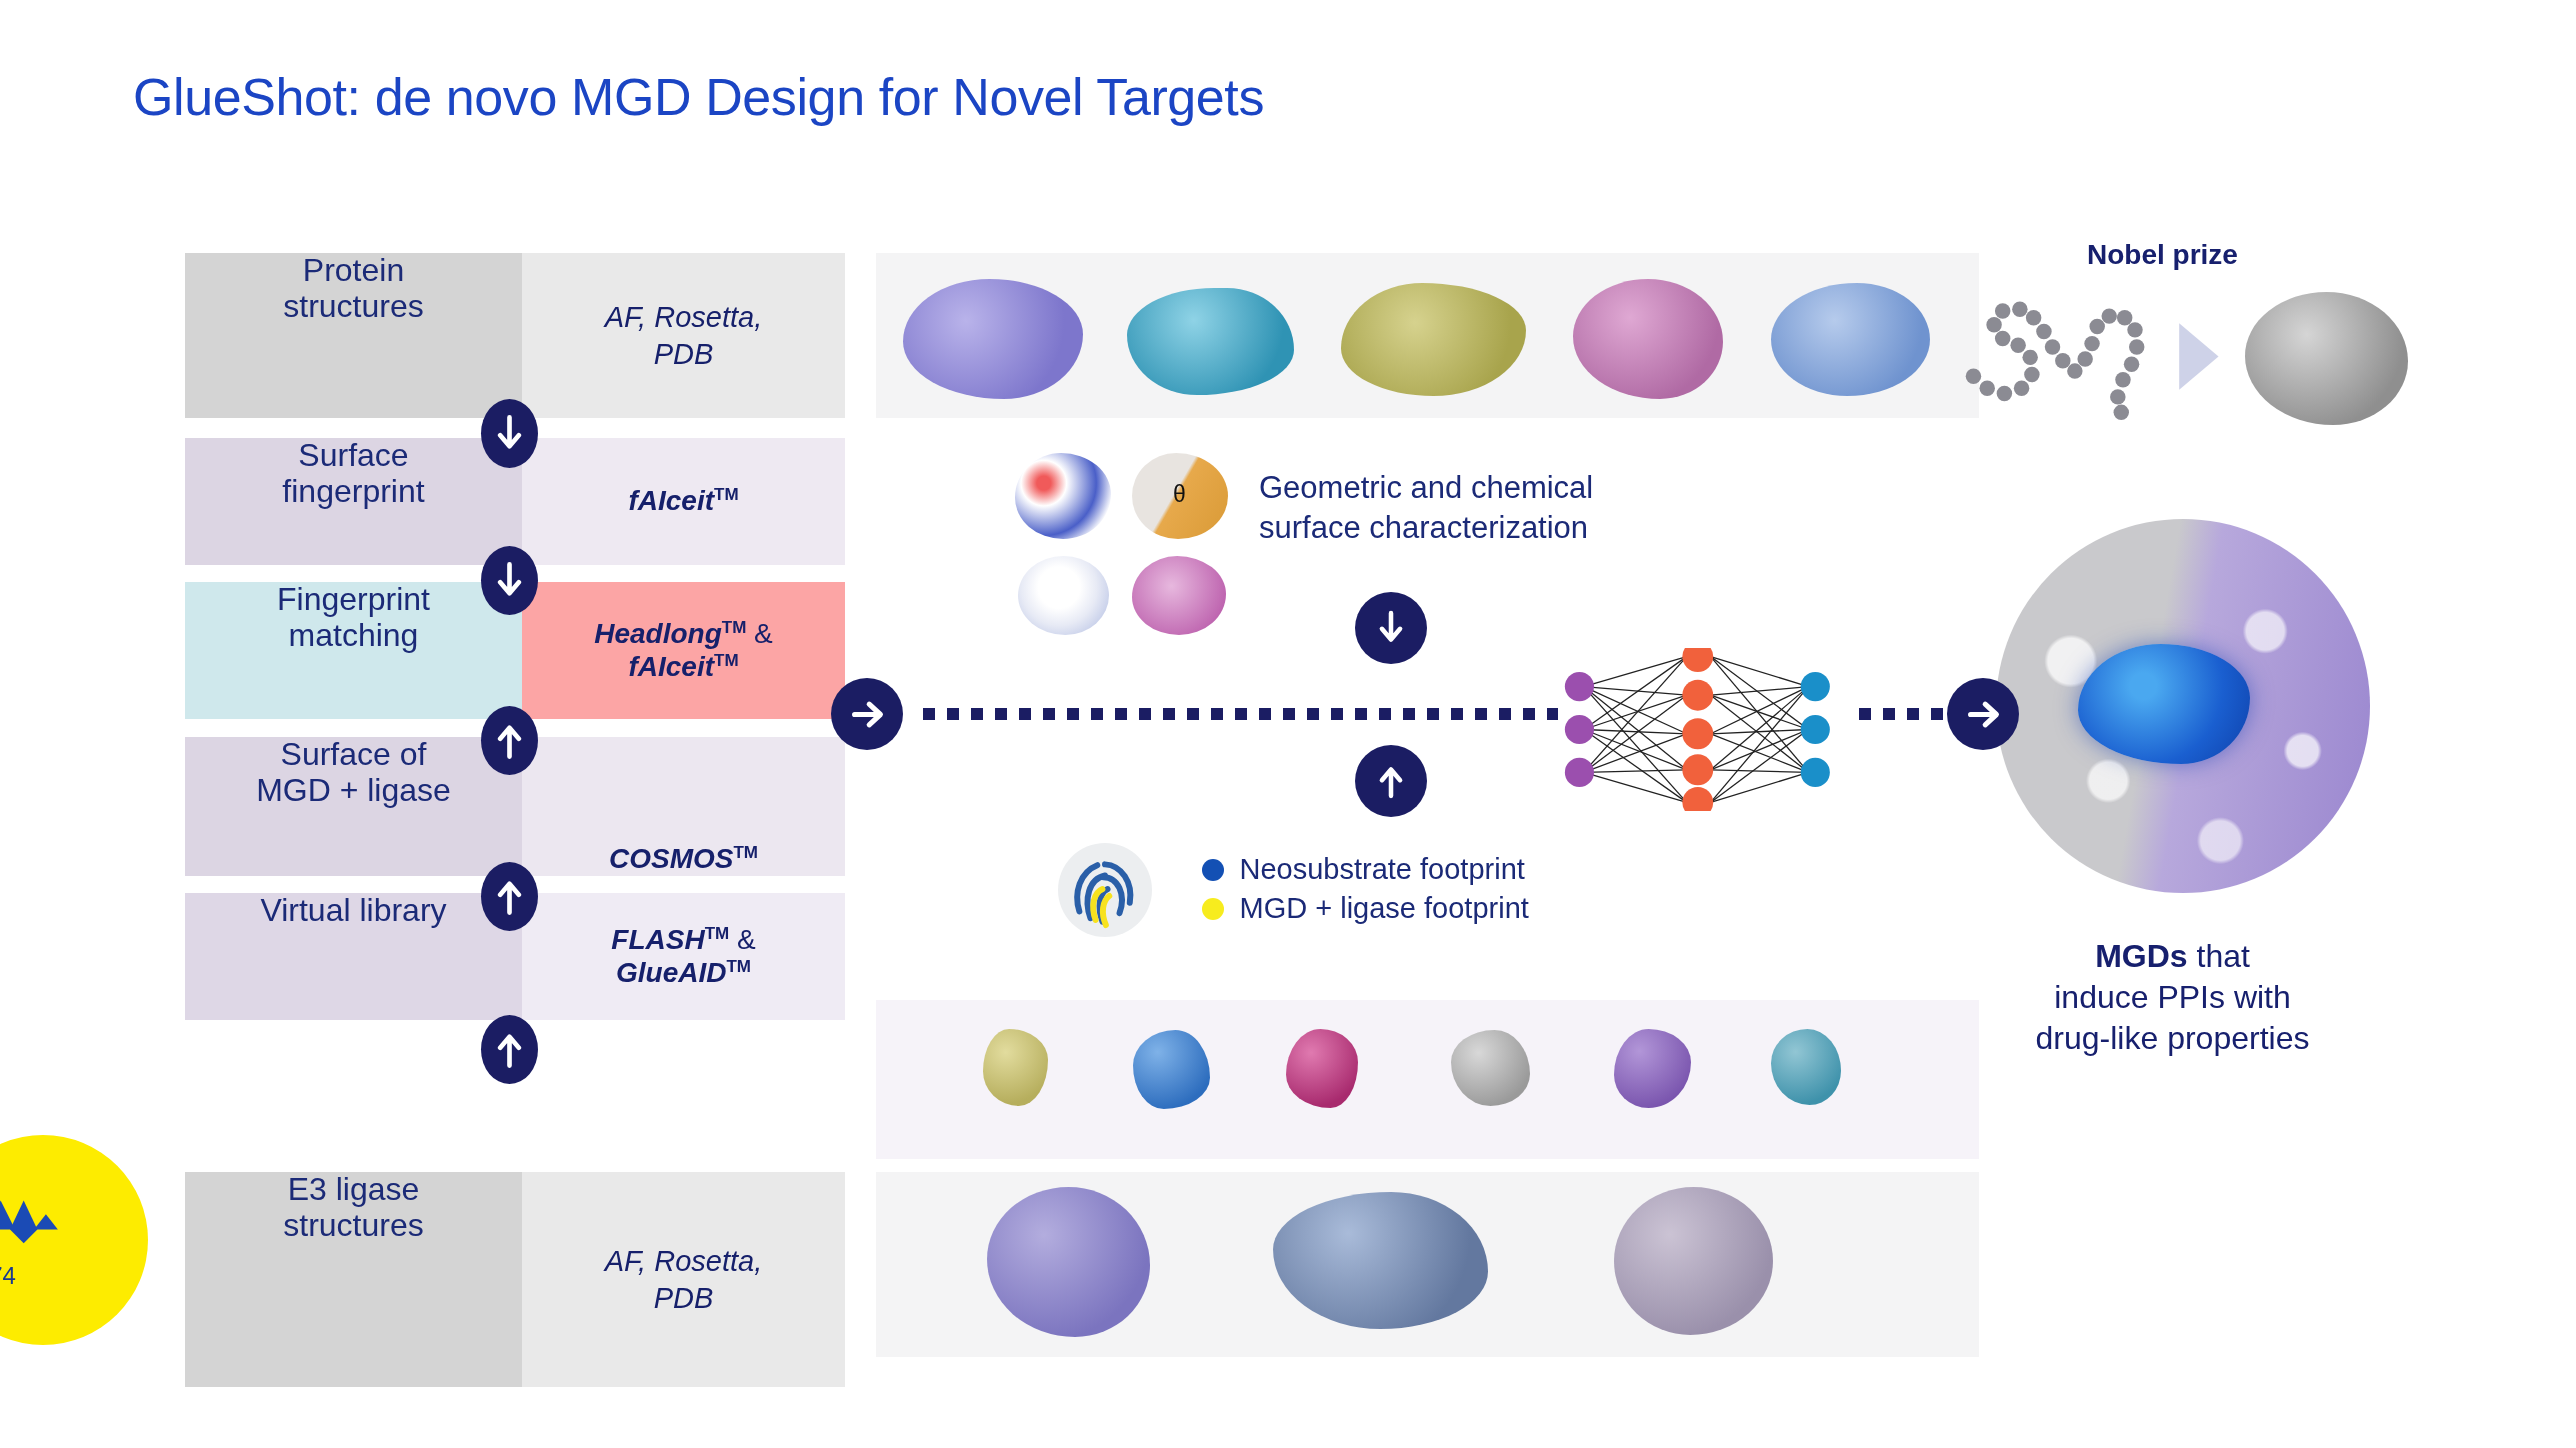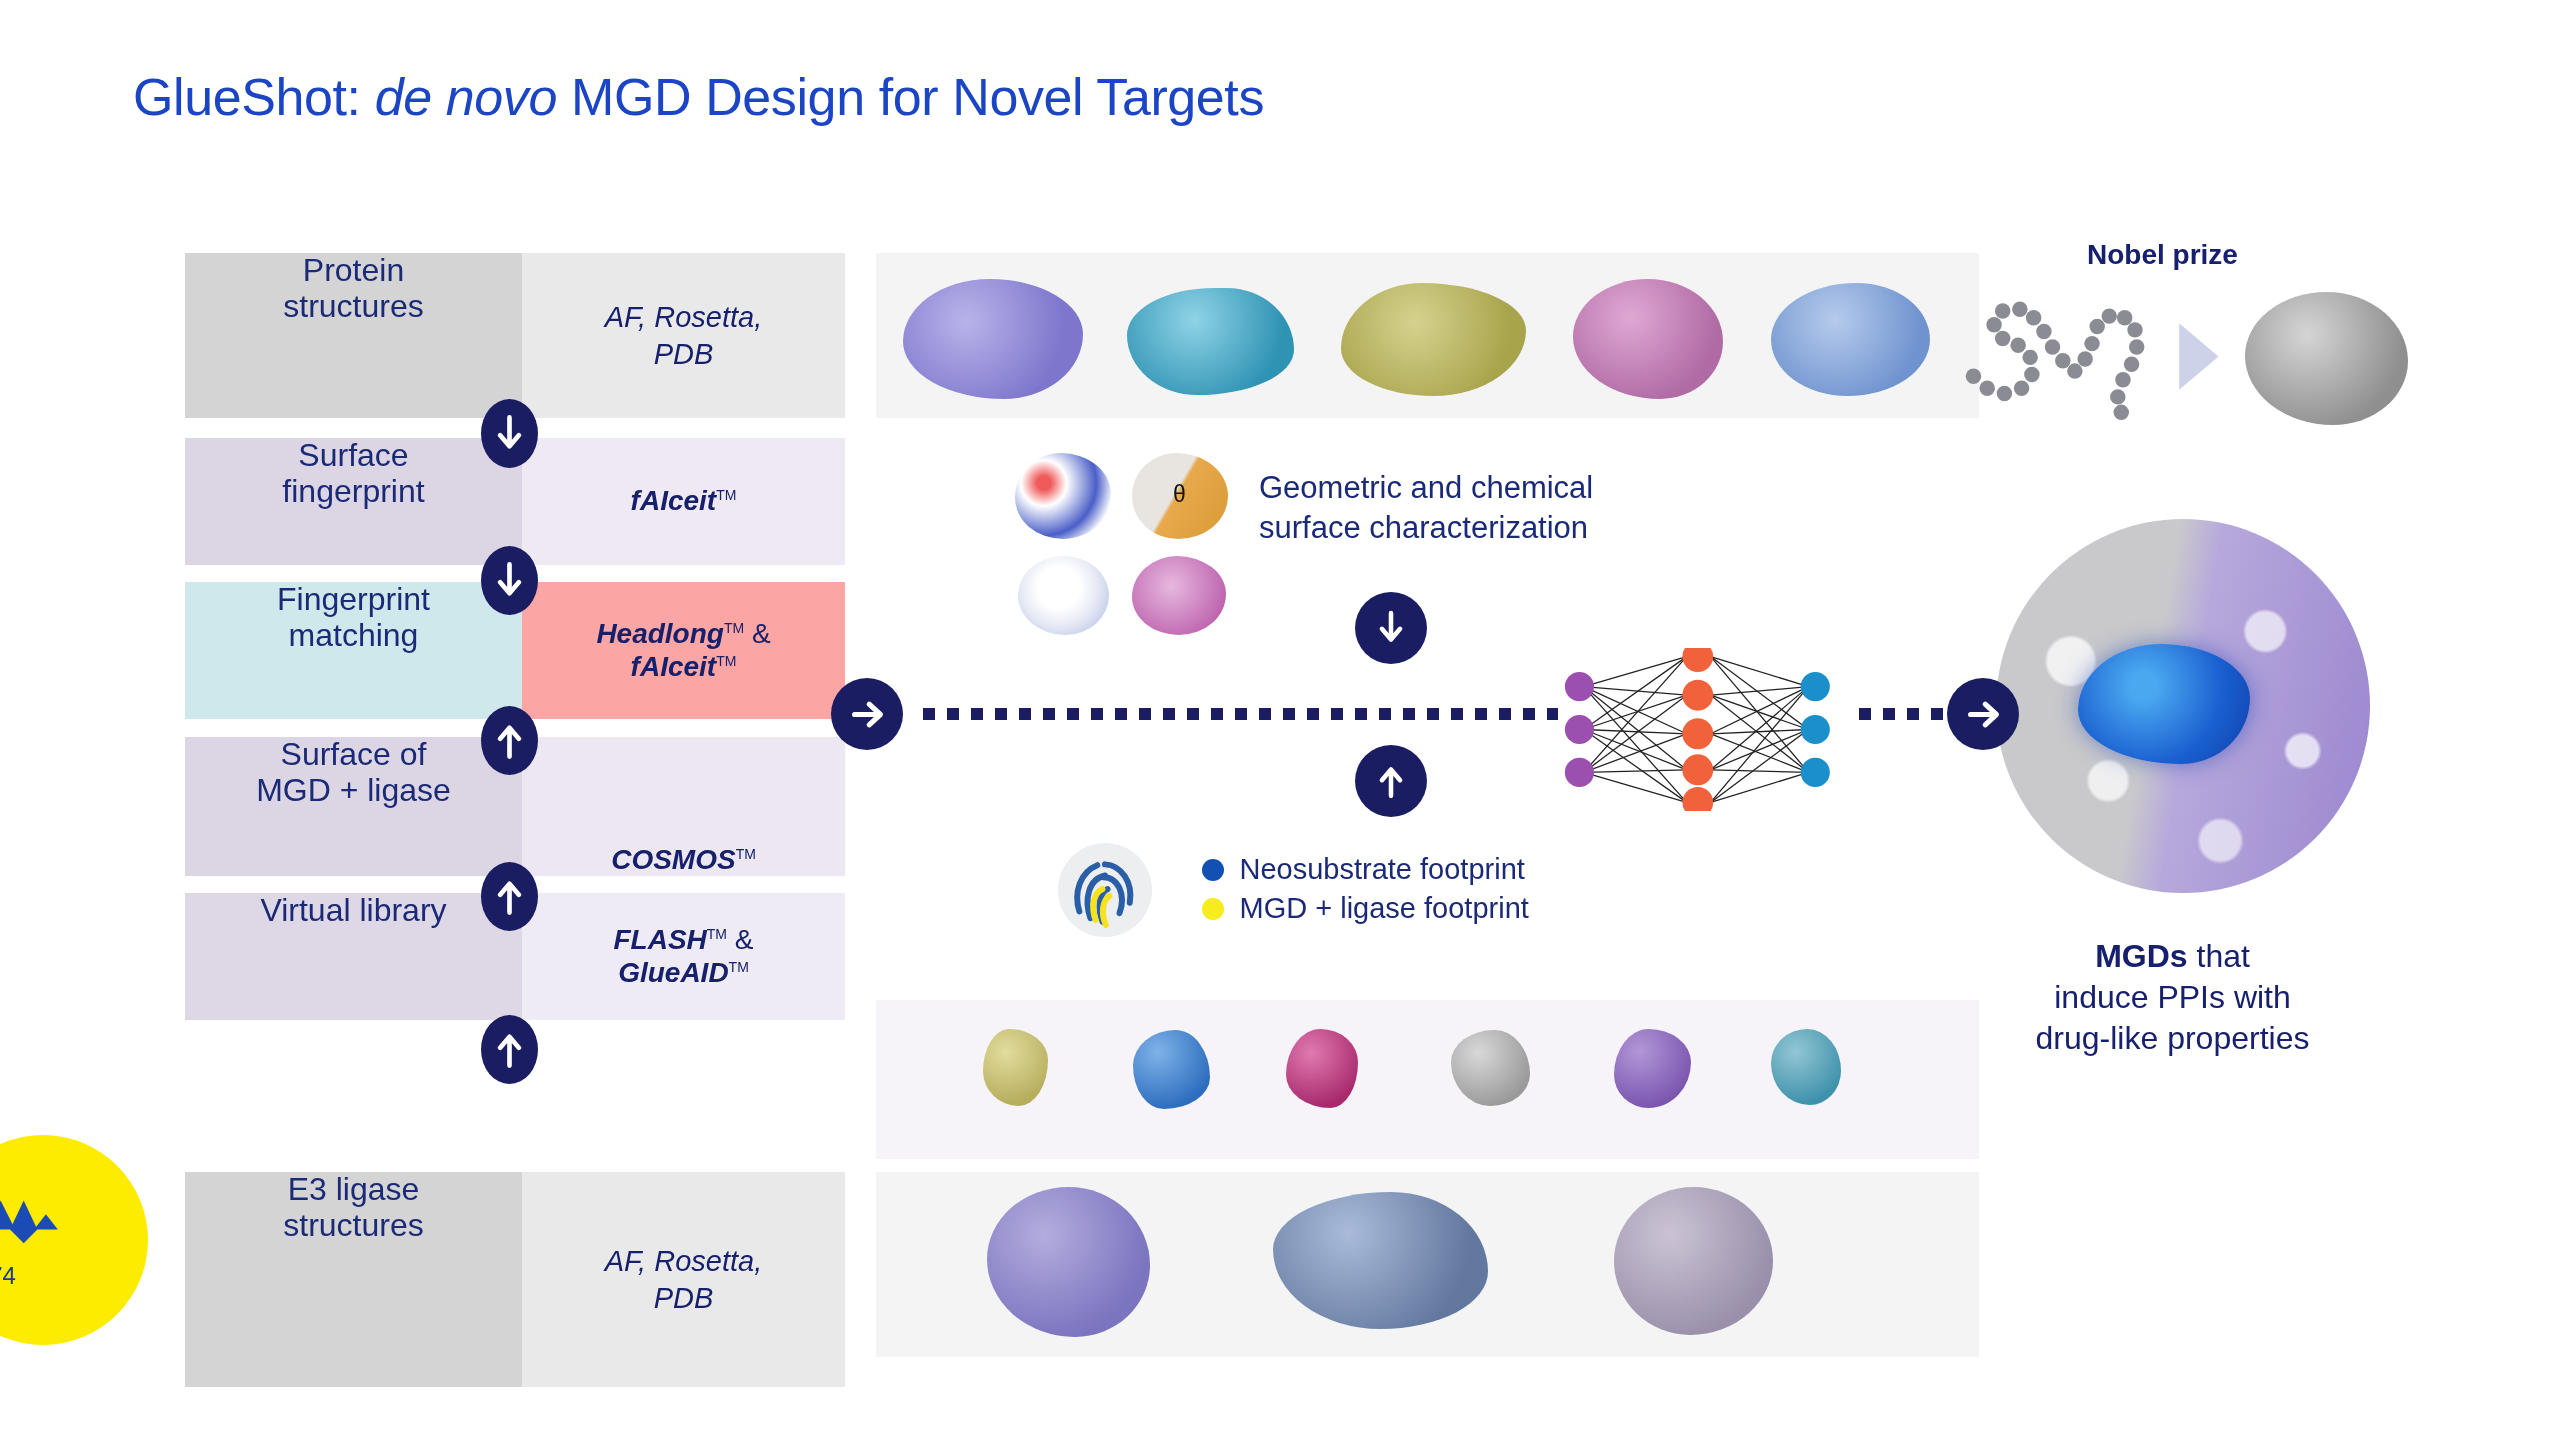--- a/index.html
+++ b/index.html
@@ -1,35 +1,35 @@
 <!DOCTYPE html>
 <html style="font-size:13.7px"><head>
 <meta charset="utf-8">
 <style>
   html,body{margin:0;padding:0;background:#ffffff;}
   body{width:2576px;height:1449px;position:relative;overflow:hidden;
        font-family:"Liberation Sans","DejaVu Sans",sans-serif;color:#13195e;}
 
   
   #title{position:absolute;left:133px;top:67px;font-size:52px;color:#1b45c4;white-space:nowrap;letter-spacing:-0.4px;}
-  #title .ital{font-style:italic;}
+  #title .ital{}
 
   
   #page-badge{position:absolute;left:-62px;top:1135px;width:210px;height:210px;border-radius:50%;
               background:#fdec00;}
   #logo-mark{position:absolute;left:31px;top:57px;width:94px;height:53px;}
   #page-num{position:absolute;left:0;top:127px;width:129px;text-align:center;font-size:24px;color:#1b3a8f;}
 
   
   .row{position:absolute;height:110px;}
   .cell-a{position:absolute;left:0;top:0;width:337px;height:100%;display:flex;align-items:flex-start;justify-content:center;}
   .cell-b{position:absolute;left:337px;top:0;width:323px;height:100%;display:flex;align-items:center;justify-content:center;}
   .lbl{font-size:32px;line-height:1.12;text-align:center;color:#1b2a77;}
   .tool{font-size:28px;line-height:1.15;text-align:center;color:#16206b;font-style:italic;font-weight:bold;}
-  .tool .tm{font-size:14px;font-style:normal;font-weight:normal;vertical-align:super;}
+  .tool .tm{font-size:17px;font-style:normal;font-weight:bold;vertical-align:super;}
   .tool .amp{font-style:normal;font-weight:normal;}
   .plain{font-style:italic;font-weight:normal;font-size:29px;line-height:1.25;}
 
   
   .pill{position:absolute;width:57px;height:69px;border-radius:50%;background:#1b1d63;
         display:flex;align-items:center;justify-content:center;z-index:9;}
   .pill svg{width:29px;height:39px;}
 
   
   .circ-btn{position:absolute;width:72px;height:72px;border-radius:50%;background:#1b1d63;

